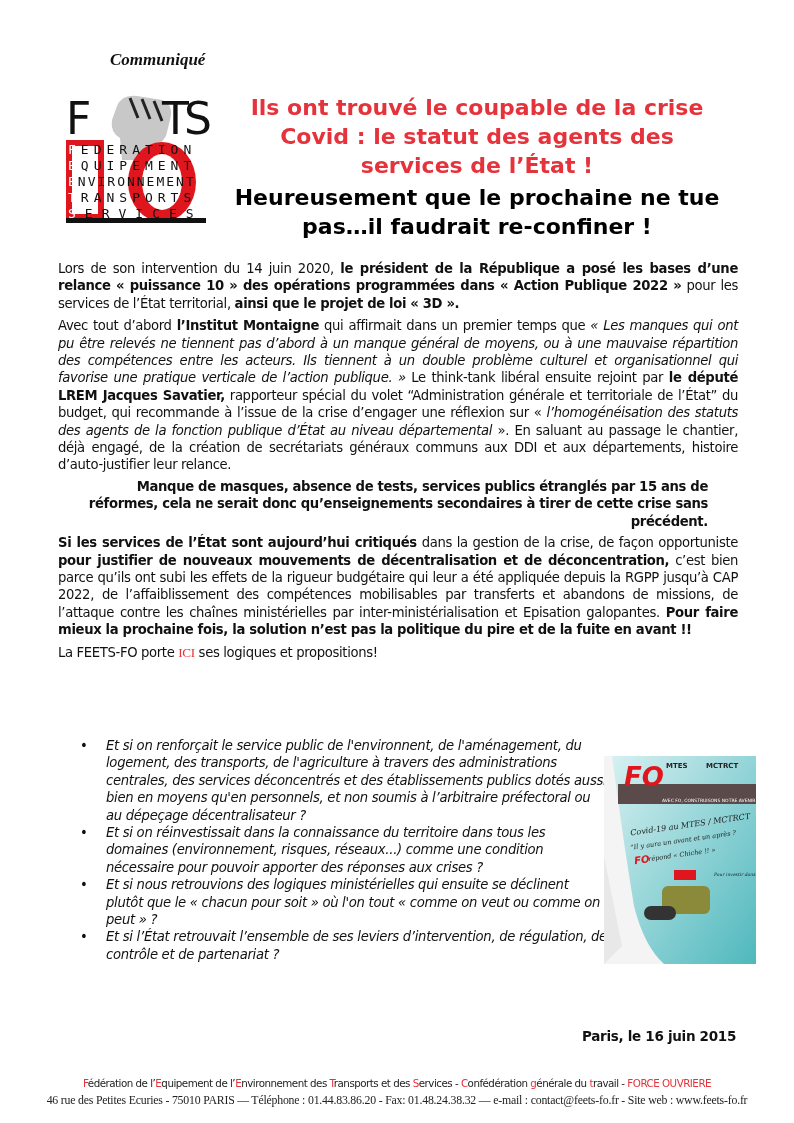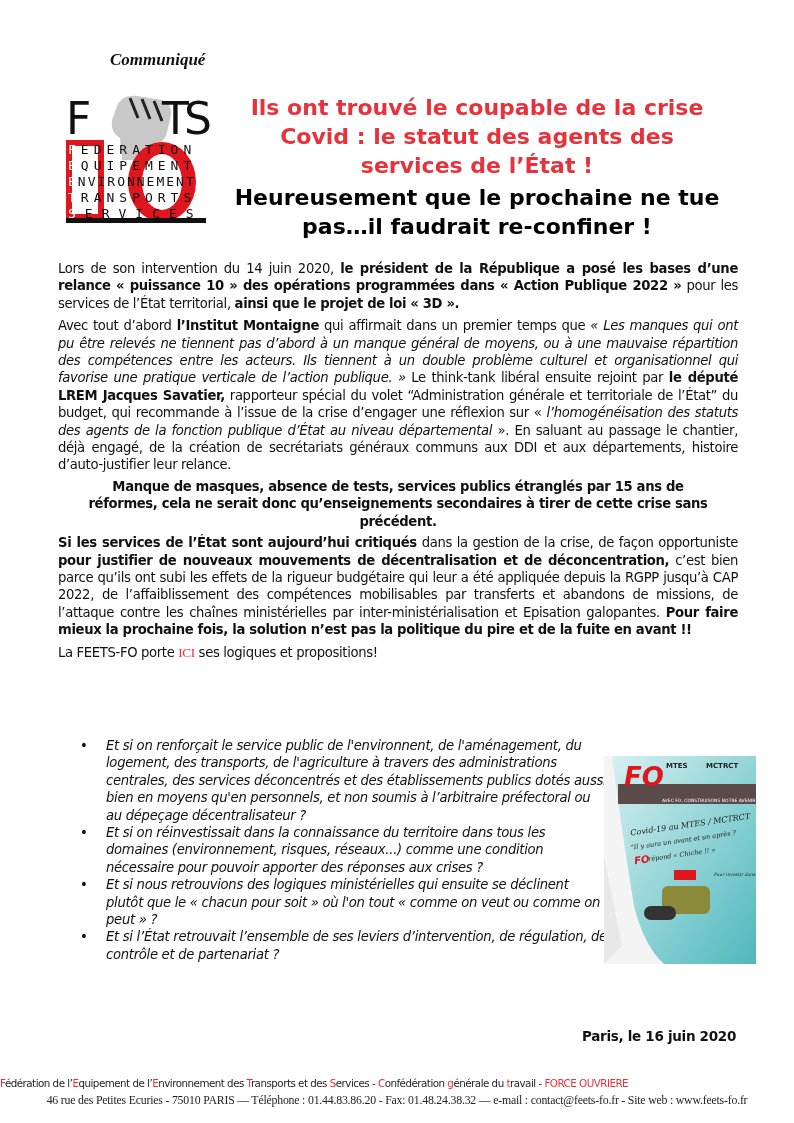--- a/index.html
+++ b/index.html
@@ -14,33 +14,33 @@
 
   .title-red { left: 212px; width: 530px; top: 93px; text-align: center;
     font-family: "DejaVu Sans", sans-serif; font-weight: bold; font-size: 22px; line-height: 29px; color: #e5323b; }
   .title-black { left: 212px; width: 530px; top: 183px; text-align: center;
     font-family: "DejaVu Sans", sans-serif; font-weight: bold; font-size: 22px; line-height: 29px; color: #000; }
 
   .body { left: 58px; width: 680px; top: 260px;
     font-family: "DejaVu Sans", sans-serif; font-size: 13.2px; line-height: 17.4px; text-align: justify; letter-spacing: -0.35px; }
   .body p { margin: 0 0 5px 0; }
   .body p.tight { margin-bottom: 0; }
-  .center-bold { text-align: center; font-weight: bold; margin: 4px 30px 4px 30px !important; }
+  .center-bold { text-align: right; font-weight: bold; margin: 4px 30px 4px 30px !important; }
   .red { color: #e5323b; font-family: "Liberation Serif", serif; }
 
   .bullets { left: 78px; width: 530px; top: 737px; margin: 0; padding: 0; list-style: none;
     font-family: "DejaVu Sans", sans-serif; font-style: italic; font-size: 13.2px; line-height: 17.4px; letter-spacing: -0.3px; }
   .bullets li { position: relative; padding-left: 28px; margin: 0; }
   .bullets li .dot { position: absolute; left: 2px; top: 0; font-style: normal; }
 
   .poster { left: 604px; top: 756px; width: 152px; height: 208px; }
 
   .date { right: 58px; top: 1028px; font-family: "DejaVu Sans", sans-serif; font-weight: bold; font-size: 13.5px; letter-spacing: -0.3px; }
 
-  .footer1 { left: 0; width: 794px; top: 1077px; text-align: left;
+  .footer1 { left: 0; width: 794px; top: 1077px; text-align: center;
     font-family: "DejaVu Sans", sans-serif; font-size: 10.3px; letter-spacing: -0.5px; color: #222; }
   .footer1 .r { color: #e5323b; }
   .footer2 { left: 0; width: 794px; top: 1093px; text-align: center;
     font-family: "Liberation Serif", serif; font-size: 11.8px; letter-spacing: -0.2px; color: #222; }
 </style>
 </head>
 <body>
 
 <div class="abs communique">Communiqué</div>
 
@@ -125,16 +125,16 @@
       <text x="26" y="101" font-family="DejaVu Sans, sans-serif" font-weight="bold" font-style="italic" font-size="10" fill="#e0161e">FO</text>
     </g>
     <rect x="58" y="130" width="48" height="28" rx="6" fill="#8a8a3a"></rect>
     <rect x="40" y="150" width="32" height="14" rx="7" fill="#333"></rect>
     <rect x="70" y="114" width="22" height="10" fill="#e0161e"></rect>
     <text x="110" y="120" font-family="DejaVu Serif, serif" font-style="italic" font-size="4.5" fill="#222">Pour investir dans l'énergie du futur… ou pas!</text>
     <path d="M0 100 L18 190 L0 208 Z" fill="#e8e8e8"></path>
   </svg>
 </div>
 
-<div class="abs date">Paris, le 16 juin 2020</div>
+<div class="abs date">Paris, le 16 juin 2015</div>
 
 <div class="abs footer1" id="footer1"><span class="r">F</span><span>édération de l’</span><span class="r">E</span><span>quipement de l’</span><span class="r">E</span><span>nvironnement des </span><span class="r">T</span><span>ransports et des </span><span class="r">S</span><span>ervices - </span><span class="r">C</span><span>onfédération </span><span class="r">g</span><span>énérale du </span><span class="r">t</span><span>ravail - </span><span class="r">FORCE OUVRIERE</span></div>
 <div class="abs footer2">46 rue des Petites Ecuries - 75010 PARIS  — Téléphone : 01.44.83.86.20 - Fax: 01.48.24.38.32 —  e-mail : contact@feets-fo.fr - Site web : www.feets-fo.fr</div>
 
 </body></html>

